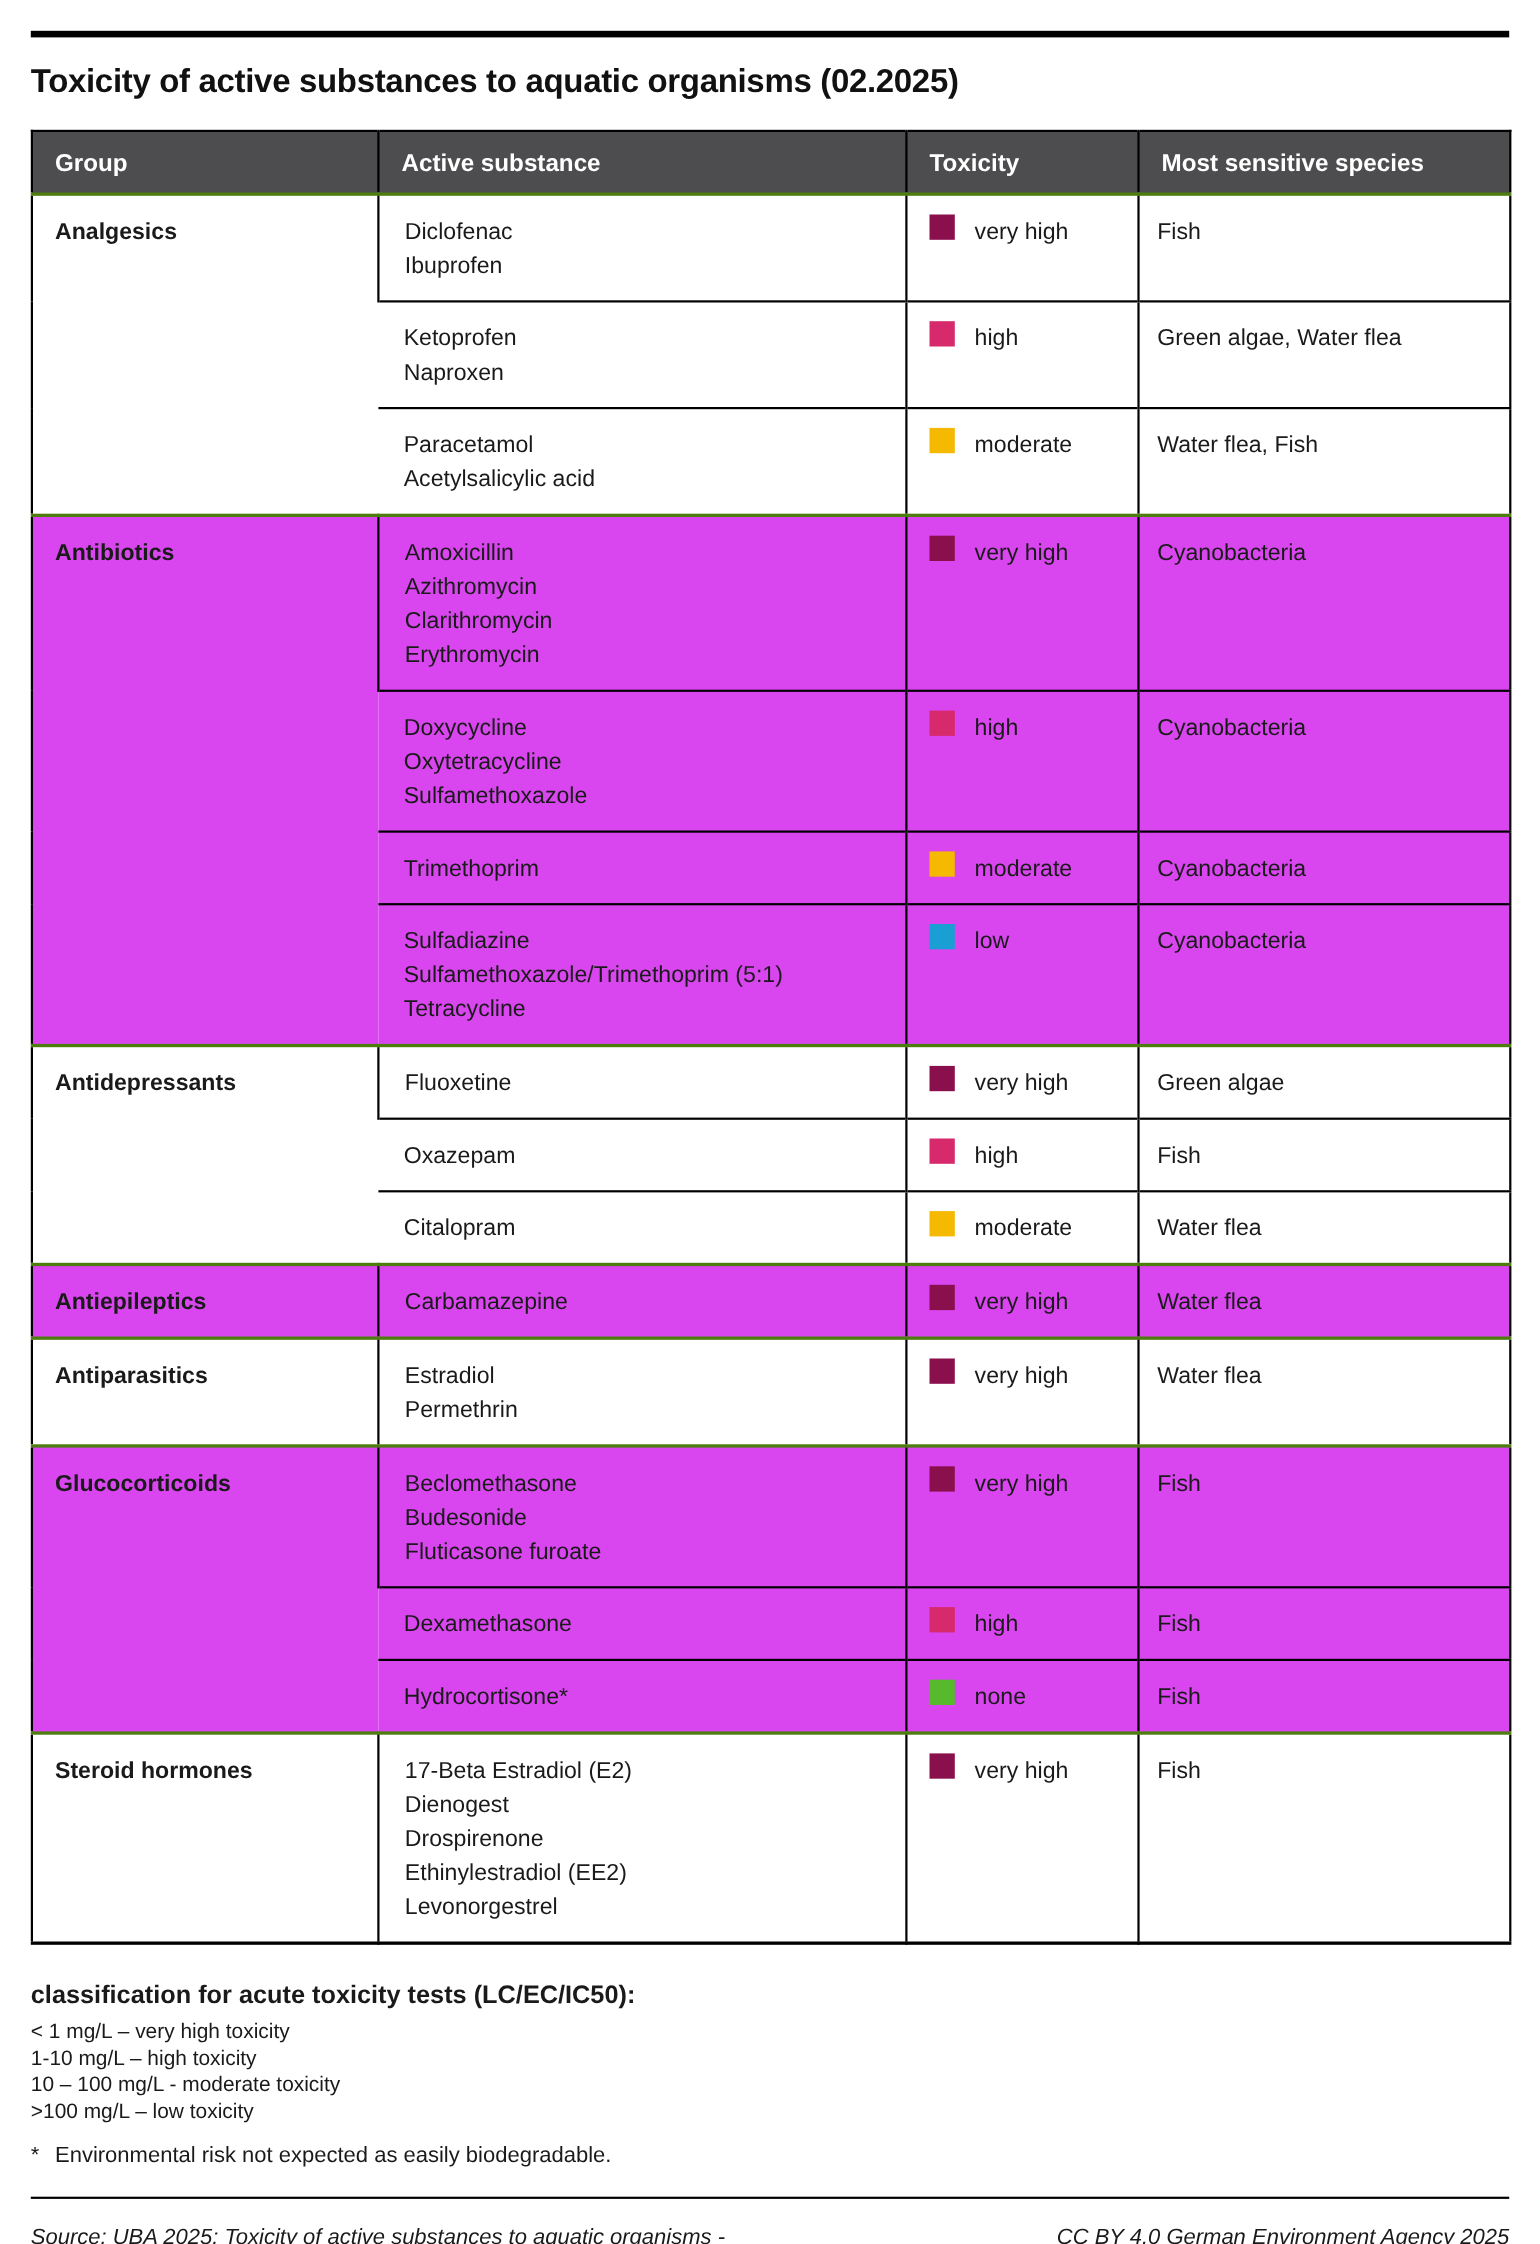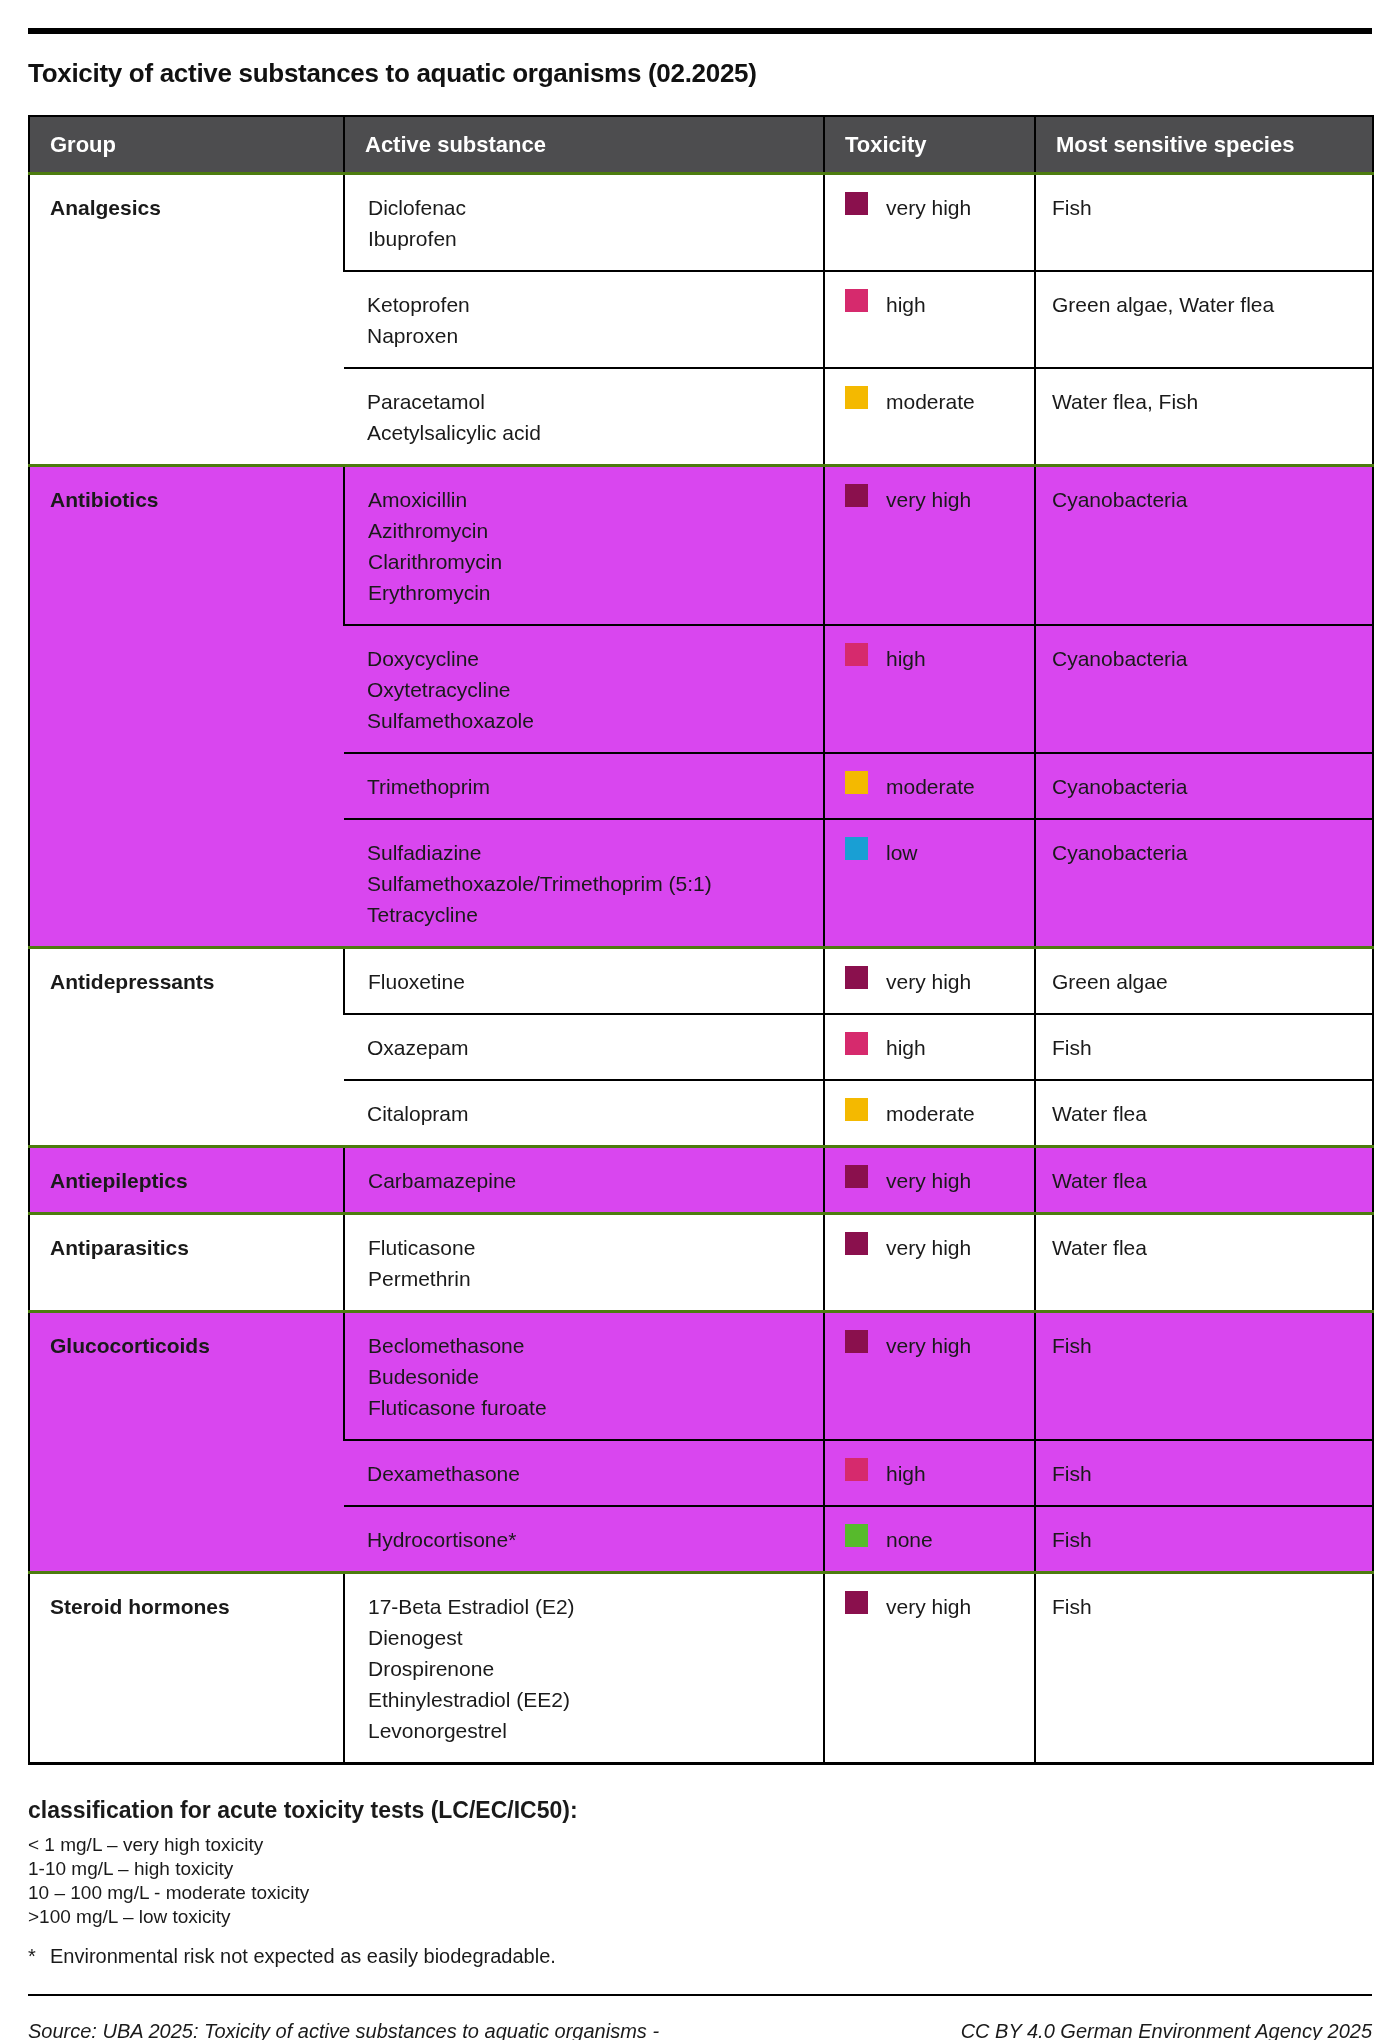--- a/index.html
+++ b/index.html
@@ -8,21 +8,21 @@
     width: 1400px; height: 2040px; overflow: hidden;
     font-family: "Liberation Sans", sans-serif;
     color: #1a1a1a;
   }
   .page { width: 1344px; margin: 0 28px; }
 
   .top-bar { margin-top: 28px; height: 6px; background: #000; }
 
   .page-title {
     margin-top: 24px; margin-bottom: 26px;
-    font-size: 26px; font-weight: bold; letter-spacing: -0.3px; color: #111;
+    font-size: 30px; font-weight: bold; letter-spacing: -0.3px; color: #111;
   }
 
   table.tox-table {
     width: 1344px; border-collapse: collapse; table-layout: fixed;
     border: 2px solid #000; border-bottom-width: 3px;
   }
   .tox-table th, .tox-table td { vertical-align: top; text-align: left; }
   .tox-table th {
     background: #4d4d4f; color: #ffffff; font-size: 22px; font-weight: bold;
     padding: 15px 10px 14px 20px; border-bottom: 2px solid #000;
@@ -234,21 +234,21 @@
               <span>very high</span>
             </div>
           </td>
           <td class="cell-species">Water flea</td>
         </tr>
       </tbody>
       <tbody class="group">
         <tr>
           <td class="cell-group" rowspan="1">Antiparasitics</td>
           <td class="cell-substance">
-            <div>Fluticasone</div>
+            <div>Estradiol</div>
             <div>Permethrin</div>
           </td>
           <td class="cell-toxicity">
             <div class="tox-flex">
               <span class="chip" style="background: rgb(138, 16, 77);"></span>
               <span>very high</span>
             </div>
           </td>
           <td class="cell-species">Water flea</td>
         </tr>

